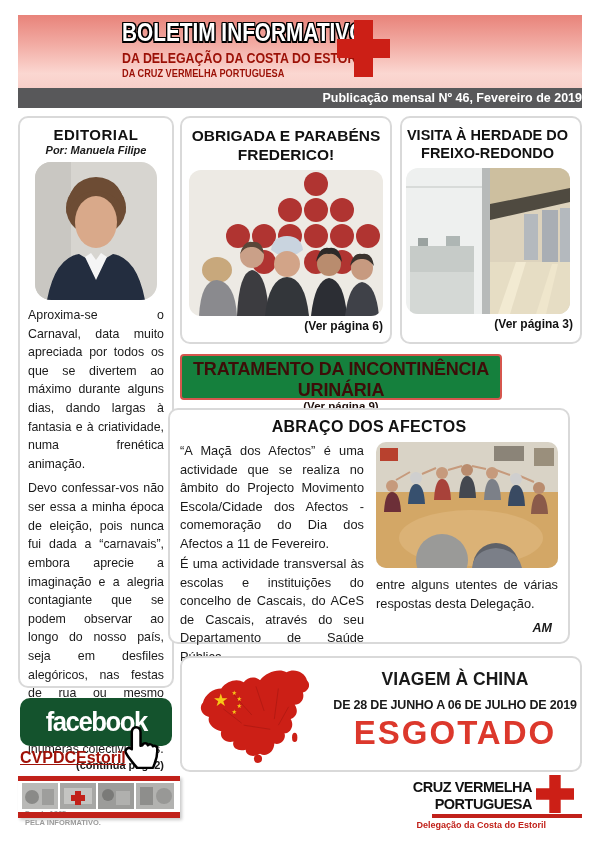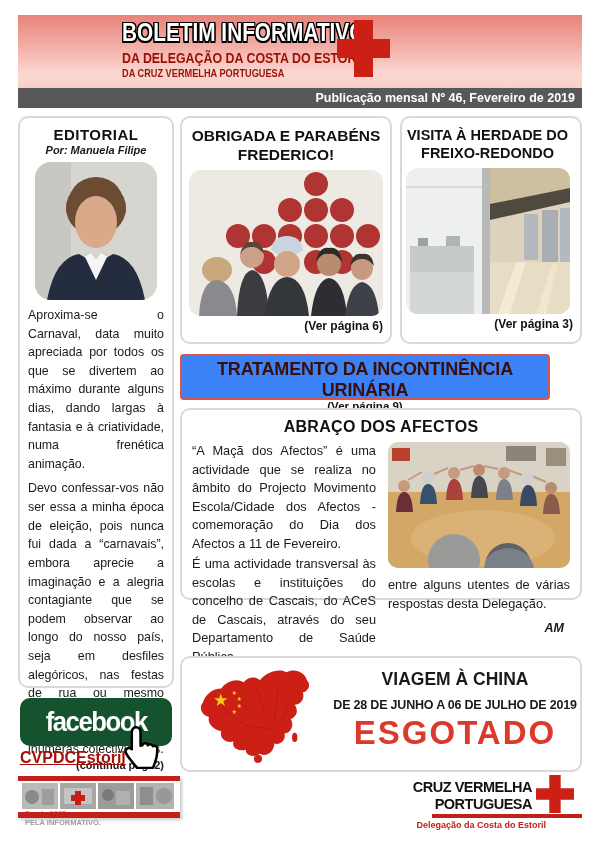--- a/index.html
+++ b/index.html
@@ -15,21 +15,21 @@
        text-shadow:-1.5px -1.5px 0 #000,1.5px -1.5px 0 #000,-1.5px 1.5px 0 #000,1.5px 1.5px 0 #000,
                    -1.5px 0 0 #000,1.5px 0 0 #000,0 -1.5px 0 #000,0 1.5px 0 #000;}
   .header-subtitle{font-size:15.5px;font-weight:bold;color:#9b1006;margin-top:2px;
        transform:scaleX(.8);transform-origin:left top;line-height:1.15;}
   .header-orgline{font-size:10px;font-weight:bold;color:#9b1006;margin-top:2px;
        transform:scaleX(.92);transform-origin:left top;}
   .header-cross{position:absolute;left:319px;top:5px;width:53px;height:57px;}
 
   .graybar{position:absolute;left:18px;top:88px;width:564px;height:20px;background:#58585a;
            display:flex;align-items:center;justify-content:flex-end;}
-  .graybar span{color:#fff;font-size:12.5px;font-weight:bold;padding-right:7px;}
+  .graybar span{color:#fff;font-size:12.5px;font-weight:bold;}
 
   
   .card{position:absolute;background:#fff;border:2px solid #d9d9d9;border-radius:10px;box-sizing:border-box;}
   .card-title{font-weight:bold;text-align:center;color:#111;}
   .seepage{font-weight:bold;font-size:12px;text-align:right;color:#111;}
 
   
   .editorial{left:18px;top:116px;width:156px;height:572px;padding:8px 8px 0 8px;}
   .editorial .card-title{font-size:15px;letter-spacing:.5px;}
   .editorial .byline{font-size:11px;font-weight:bold;font-style:italic;text-align:center;margin-top:1px;}
@@ -56,27 +56,27 @@
   
   .frederico{left:180px;top:116px;width:212px;height:228px;padding:8px 7px 0 7px;}
   .frederico .card-title{font-size:15.5px;line-height:1.25;}
   .frederico .photo{display:block;margin:5px auto 0 auto;width:194px;height:146px;border-radius:12px;}
   .freixo{left:400px;top:116px;width:182px;height:228px;padding:8px 7px 0 0;}
   .freixo .card-title{font-size:14.5px;line-height:1.25;}
   .freixo .photo{display:block;margin:6px auto 0 auto;width:164px;height:146px;border-radius:12px;}
   .frederico .seepage,.freixo .seepage{margin-top:3px;}
 
   
-  .incont{position:absolute;left:180px;top:354px;width:370px;height:46px;background:#3b82f6;
+  .incont{position:absolute;left:180px;top:354px;width:322px;height:46px;background:#15803d;
           border:2px solid #d6564e;border-radius:4px;box-sizing:border-box;text-align:center;}
   .incont .big{font-size:18px;font-weight:bold;color:#3d0d08;margin-top:3px;letter-spacing:-.2px;}
   .incont .small{font-size:11.5px;font-weight:bold;color:#20100c;margin-top:-1px;}
 
   
-  .abraco{left:180px;top:408px;width:402px;height:192px;padding:8px 10px 0 10px;}
+  .abraco{left:168px;top:408px;width:402px;height:236px;padding:8px 10px 0 10px;}
   .abraco .card-title{font-size:16px;letter-spacing:.3px;}
   .abraco-cols{display:flex;gap:12px;margin-top:6px;}
   .abraco-left{width:192px;}
   .abraco-left p{font-size:12.8px;line-height:1.45;text-align:justify;margin:0 0 2px 0;}
   .abraco-right{width:182px;}
   .abraco-photo{display:block;width:182px;height:126px;border-radius:10px;}
   .abraco-right p{font-size:12.8px;line-height:1.45;text-align:justify;margin:8px 0 0 0;}
   .signature{font-size:12.5px;font-style:italic;text-align:right;margin-top:8px;padding-right:6px;font-weight:bold;}
 
   

